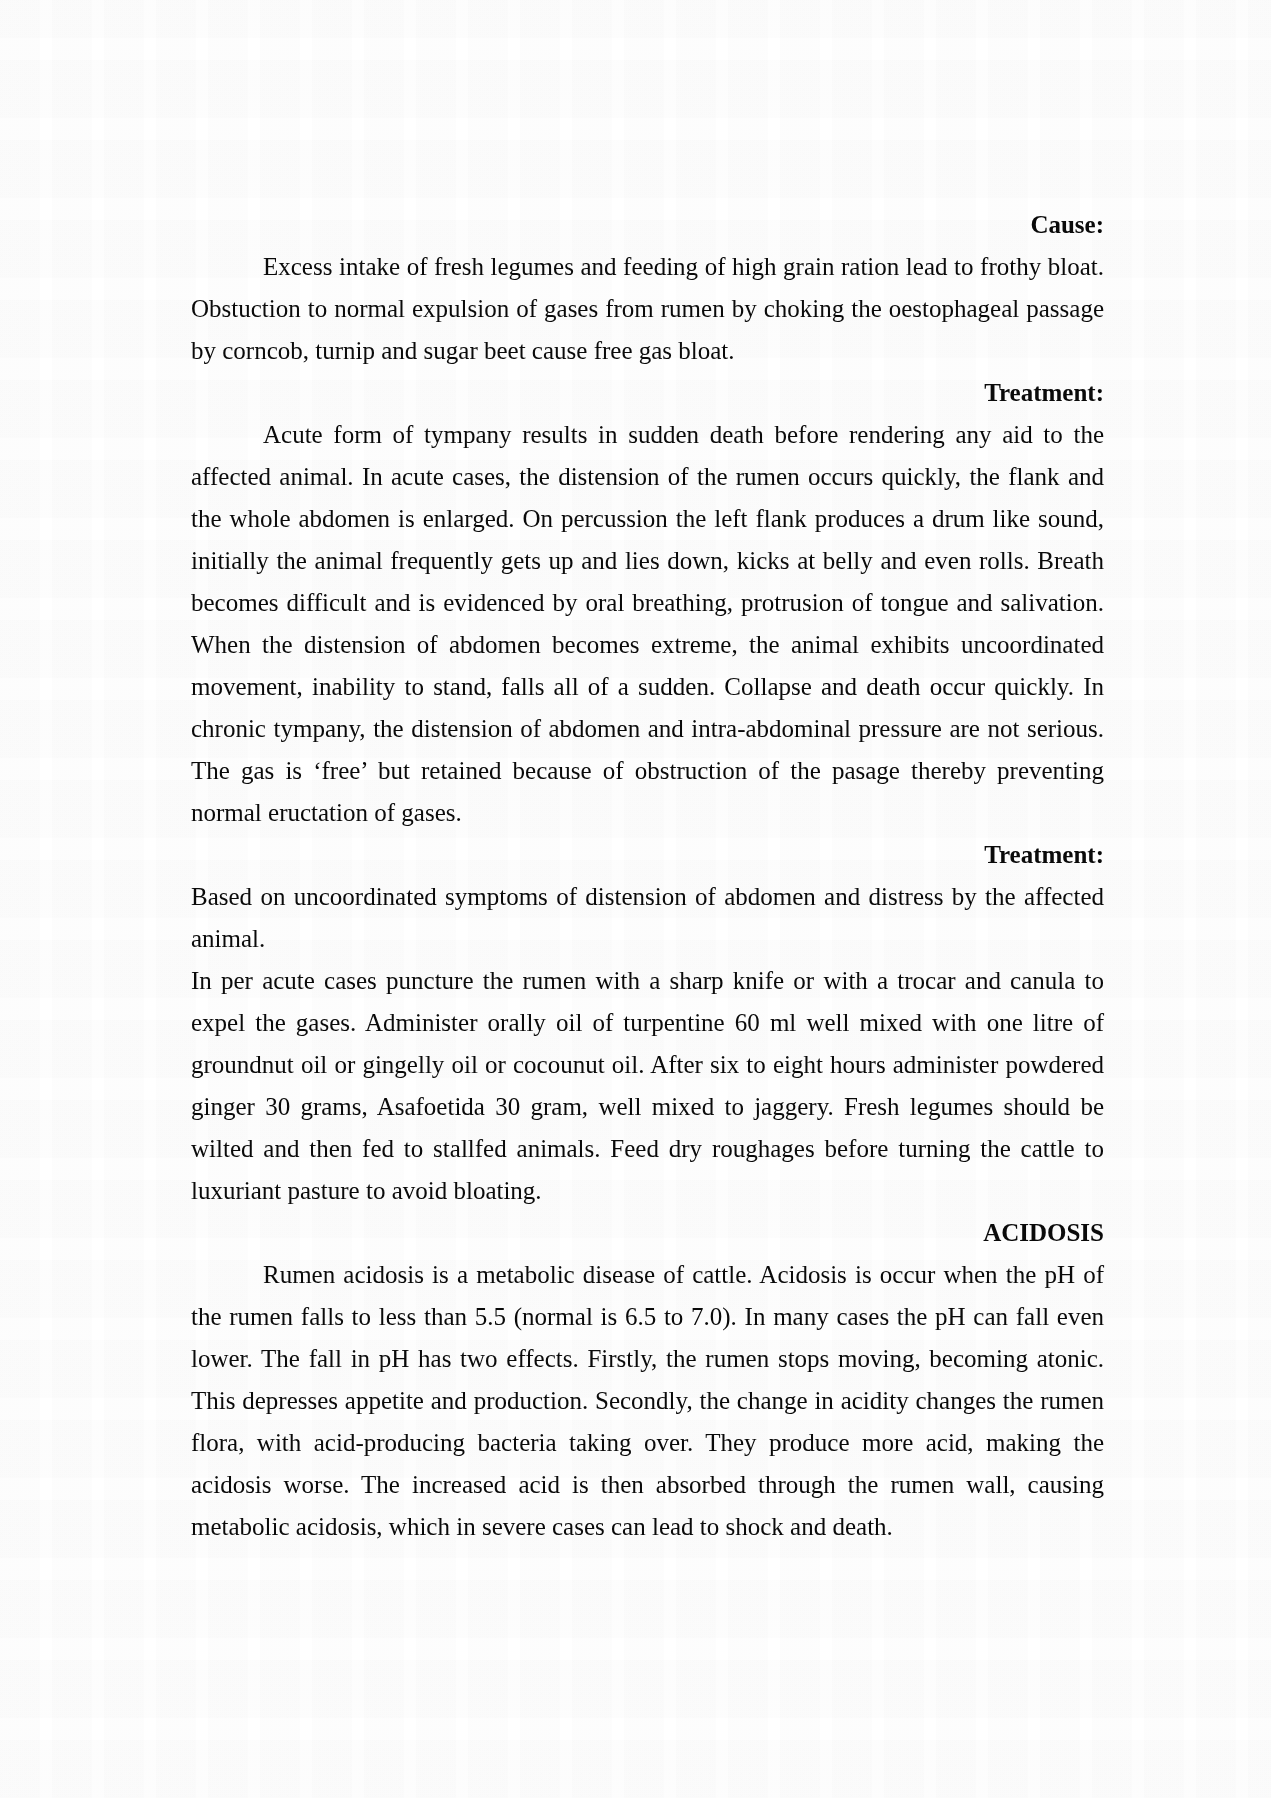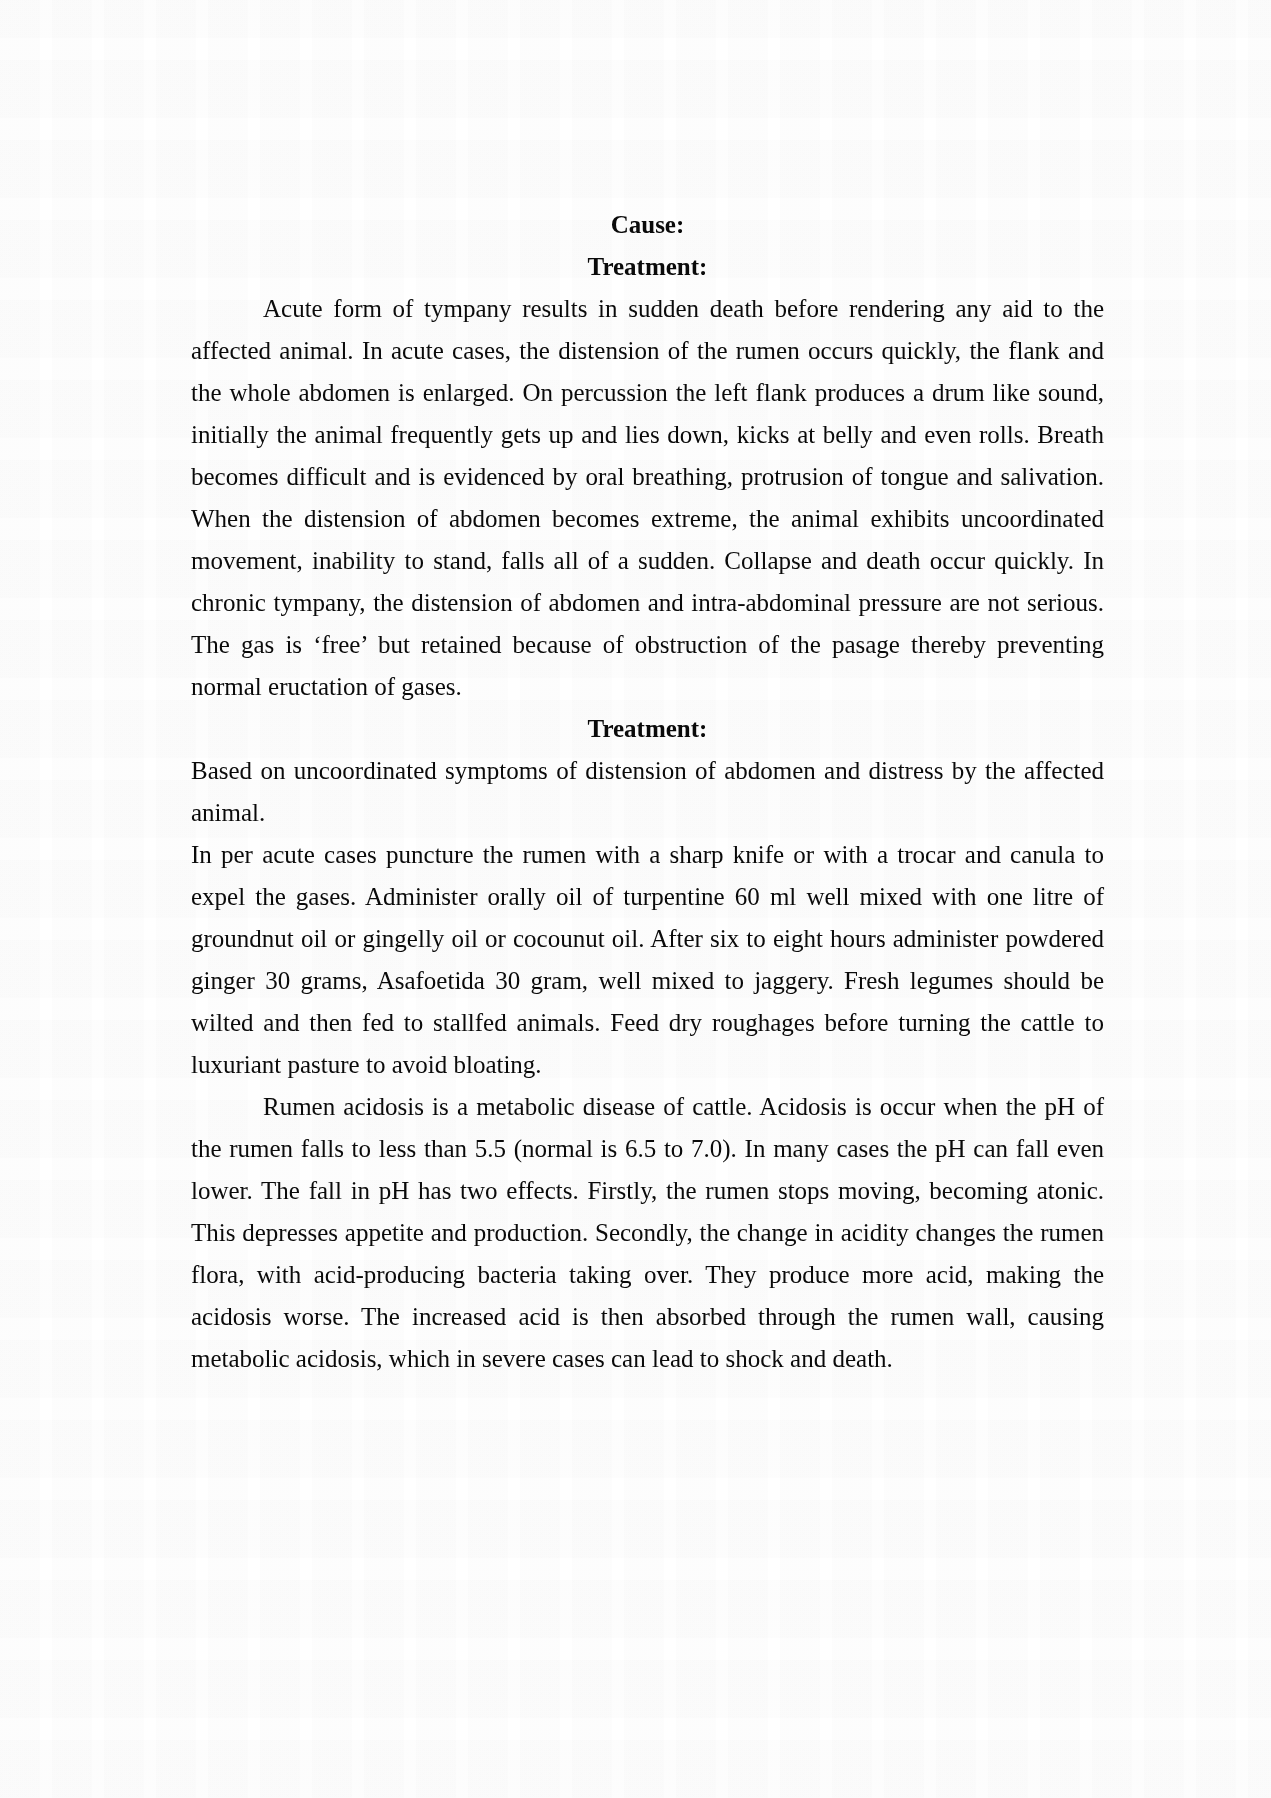--- a/index.html
+++ b/index.html
@@ -33,54 +33,56 @@
     font-size: 25px;
     line-height: 42px;
     text-align: justify;
   }
   section { margin: 0; padding: 0; }
   .hd {
     margin: 0;
     font-size: 25px;
     line-height: 42px;
     font-weight: bold;
-    text-align: center;
+    text-align: right;
   }
   .hd .plain { font-weight: normal; }
   .para {
     margin: 0;
     padding: 0;
     text-align: justify;
   }
   .para.indent { text-indent: 72px; }
 </style>
 </head>
 <body>
 
 <div class="page">
   <div class="watermark"></div>
 
   <div class="content">
 
     <section>
       <h3 class="hd"><span class="bold">Cause:</span><span class="plain"></span></h3>
+      <p class="para indent">Excess intake of fresh legumes and feeding of high grain ration lead to frothy bloat. Obstuction to normal expulsion of gases from rumen by choking the oestophageal passage by corncob, turnip and sugar beet cause free gas bloat.</p>
     </section>
 
     <section>
       <h3 class="hd"><span class="bold">Treatment:</span><span class="plain"></span></h3>
       <p class="para indent">Acute form of tympany results in sudden death before rendering any aid to the affected animal. In acute cases, the distension of the rumen occurs quickly, the flank and the whole abdomen is enlarged. On percussion the left flank produces a drum like sound, initially the animal frequently gets up and lies down, kicks at belly and even rolls. Breath becomes difficult and is evidenced by oral breathing, protrusion of tongue and salivation. When the distension of abdomen becomes extreme, the animal exhibits uncoordinated movement, inability to stand, falls all of a sudden. Collapse and death occur quickly. In chronic tympany, the distension of abdomen and intra-abdominal pressure are not serious. The gas is ‘free’ but retained because of obstruction of the pasage thereby preventing normal eructation of gases.</p>
     </section>
 
     <section>
       <h3 class="hd"><span class="bold">Treatment:</span><span class="plain"></span></h3>
       <p class="para">Based on uncoordinated symptoms of distension of abdomen and distress by the affected animal.</p>
     </section>
 
     <section>
       <p class="para">In per acute cases puncture the rumen with a sharp knife or with a trocar and canula to expel the gases. Administer orally oil of turpentine 60 ml well mixed with one litre of groundnut oil or gingelly oil or cocounut oil. After six to eight hours administer powdered ginger 30 grams, Asafoetida 30 gram, well mixed to jaggery. Fresh legumes should be wilted and then fed to stallfed animals. Feed dry roughages before turning the cattle to luxuriant pasture to avoid bloating.</p>
     </section>
 
     <section>
+      <h3 class="hd"><span class="bold">ACIDOSIS</span><span class="plain"></span></h3>
       <p class="para indent">Rumen acidosis is a metabolic disease of cattle. Acidosis is occur when the pH of the rumen falls to less than 5.5 (normal is 6.5 to 7.0). In many cases the pH can fall even lower. The fall in pH has two effects. Firstly, the rumen stops moving, becoming atonic. This depresses appetite and production. Secondly, the change in acidity changes the rumen flora, with acid-producing bacteria taking over. They produce more acid, making the acidosis worse. The increased acid is then absorbed through the rumen wall, causing metabolic acidosis, which in severe cases can lead to shock and death.</p>
     </section>
 
   </div>
 </div>
 
 </body></html>

